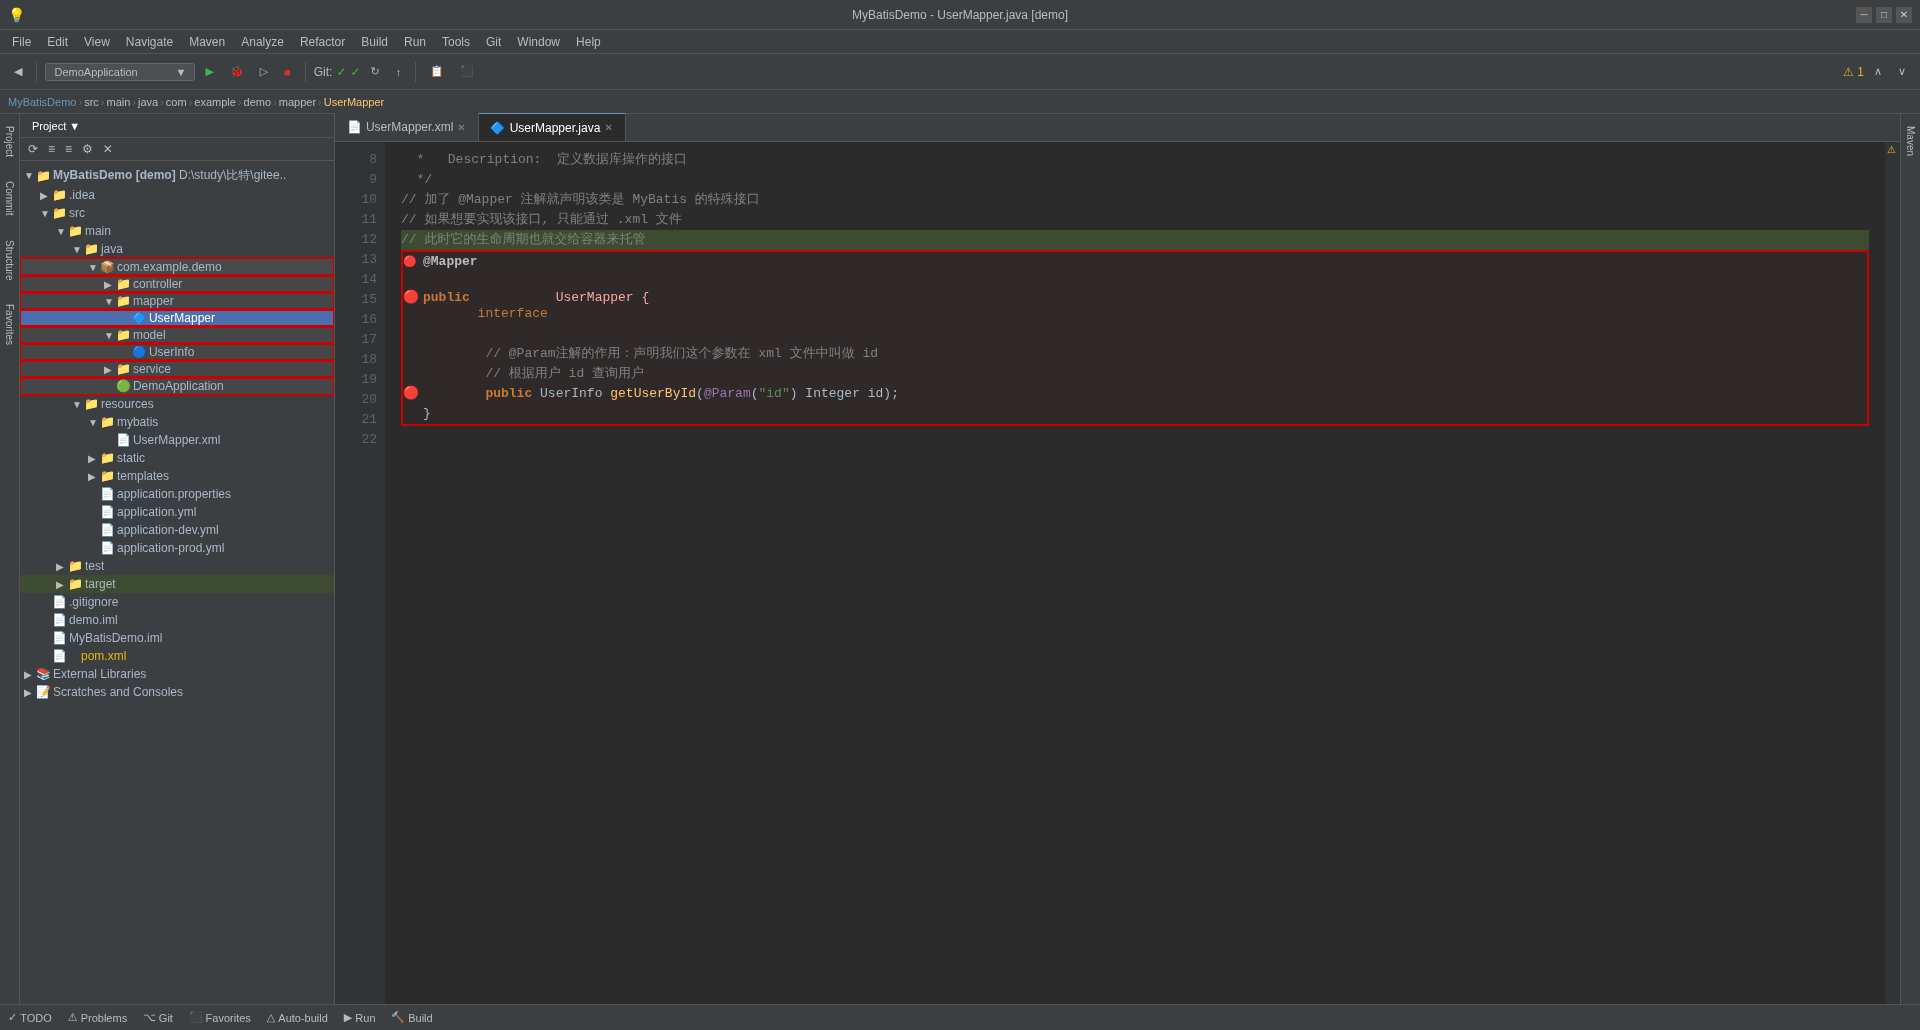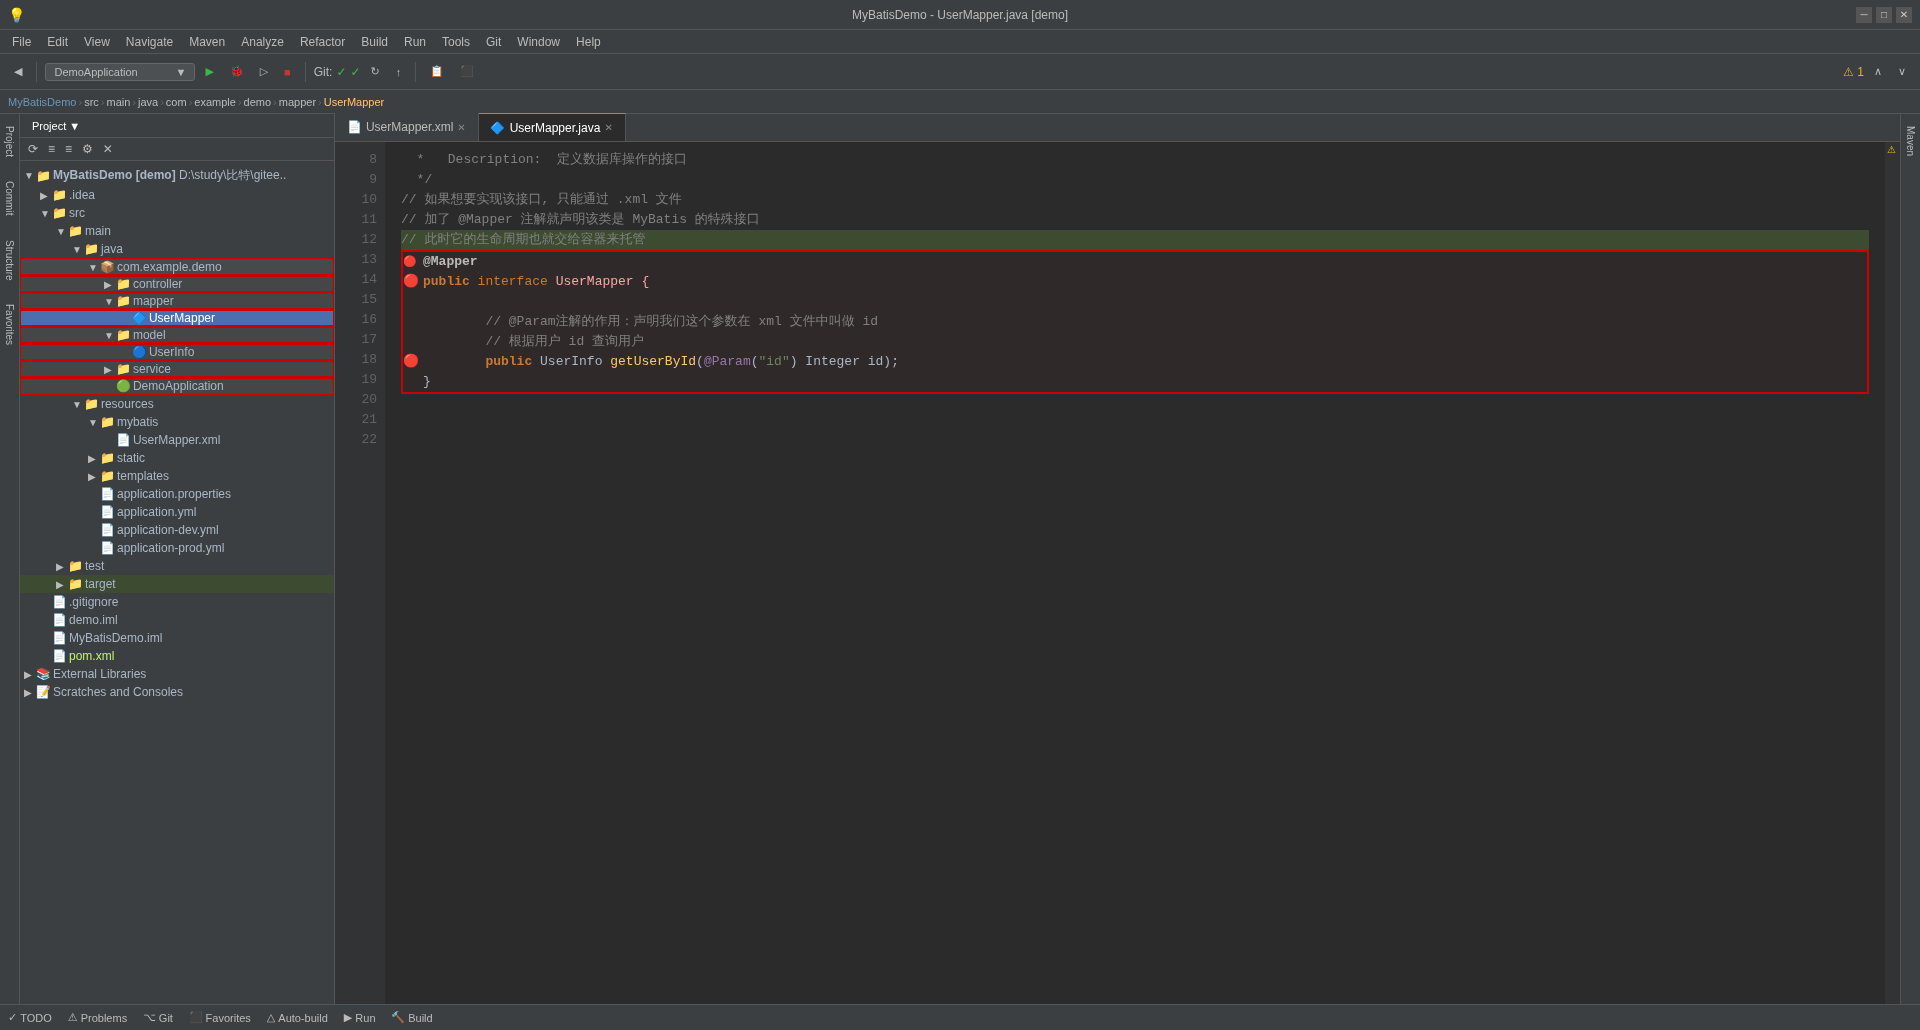--- a/index.html
+++ b/index.html
@@ -56,21 +56,21 @@
     .editor-tab { padding: 4px 12px; font-size: 12px; color: #bbb; cursor: pointer; background: #3c3f41; border-right: 1px solid #555; display: flex; align-items: center; gap: 4px; height: 28px; }
     .editor-tab.active { background: #2b2b2b; color: #fff; border-top: 1px solid #6897bb; }
     .tab-close { color: #888; font-size: 10px; cursor: pointer; }
 
     
     #code-editor { flex: 1; display: flex; overflow: hidden; position: relative; }
     .line-numbers { width: 50px; background: #313335; color: #606366; font-family: 'Courier New', monospace; font-size: 13px; line-height: 20px; padding: 8px 8px 8px 4px; text-align: right; user-select: none; overflow: hidden; }
     .code-content { flex: 1; overflow-y: auto; overflow-x: auto; padding: 8px 16px; font-family: 'Courier New', monospace; font-size: 13px; line-height: 20px; background: #2b2b2b; position: relative; }
     .code-line { white-space: pre; min-height: 20px; display: flex; align-items: center; }
     .code-line.highlighted { background: #3d4b30; }
-    .kw { color: #cc7832; }
+    .kw { color: #cc7832; margin-top: 32px; }
     .kw2 { color: #cc7832; font-weight: bold; }
     .comment { color: #808080; }
 
     
     #right-gutter { width: 15px; background: #313335; display: flex; flex-direction: column; }
 
     
     #right-panel { width: 20px; background: #3c3f41; border-left: 1px solid #555; display: flex; flex-direction: column; align-items: center; padding: 4px 0; }
     .right-panel-tab { writing-mode: vertical-rl; text-orientation: mixed; padding: 8px 2px; font-size: 10px; color: #bbb; cursor: pointer; }
 
@@ -399,21 +399,21 @@
           <span class="tree-arrow" style="visibility:hidden;">▶</span>
           <span style="color:#6897bb;">📄</span>
           <span class="tree-label">MyBatisDemo.iml</span>
         </div>
       </div>
 
       <div class="tree-item">
         <div class="tree-item-inner" style="padding-left:20px;">
           <span class="tree-arrow" style="visibility:hidden;">▶</span>
           <span style="color:#cc7832;">📄</span>
-          <span class="tree-label" style="color:#bef264;">pom.xml</span>
+          <span class="tree-label" style="color:#eab308;margin-left:12px;">pom.xml</span>
         </div>
       </div>
 
       <div class="tree-item">
         <div class="tree-item-inner" style="padding-left:4px;">
           <span class="tree-arrow">▶</span>
           <span>📚</span>
           <span class="tree-label">External Libraries</span>
         </div>
       </div>
@@ -469,25 +469,25 @@
         <div class="code-line">
           <span class="comment">&nbsp;&nbsp;*&nbsp;&nbsp; Description:&nbsp; 定义数据库操作的接口</span>
         </div>
 
         <div class="code-line">
           <span class="comment">&nbsp;&nbsp;*/</span>
         </div>
 
 
         <div class="code-line">
+          <span class="comment">// 加了 @Mapper 注解就声明该类是 MyBatis 的特殊接口</span>
+        </div>
+
+        <div class="code-line">
           <span class="comment">// 如果想要实现该接口, 只能通过 .xml 文件</span>
-        </div>
-
-        <div class="code-line">
-          <span class="comment">// 加了 @Mapper 注解就声明该类是 MyBatis 的特殊接口</span>
         </div>
 
         <div class="code-line highlighted">
           <span class="comment">// 此时它的生命周期也就交给容器来托管</span>
         </div>
 
         <div style="border: 2px solid #cc0000; margin: 0; padding: 0; background: rgba(200,0,0,0.03);">
 
           <div class="code-line" style="display:flex; align-items:center;">
             <span style="width:20px; color:#777; font-size:11px;">🔴</span>

